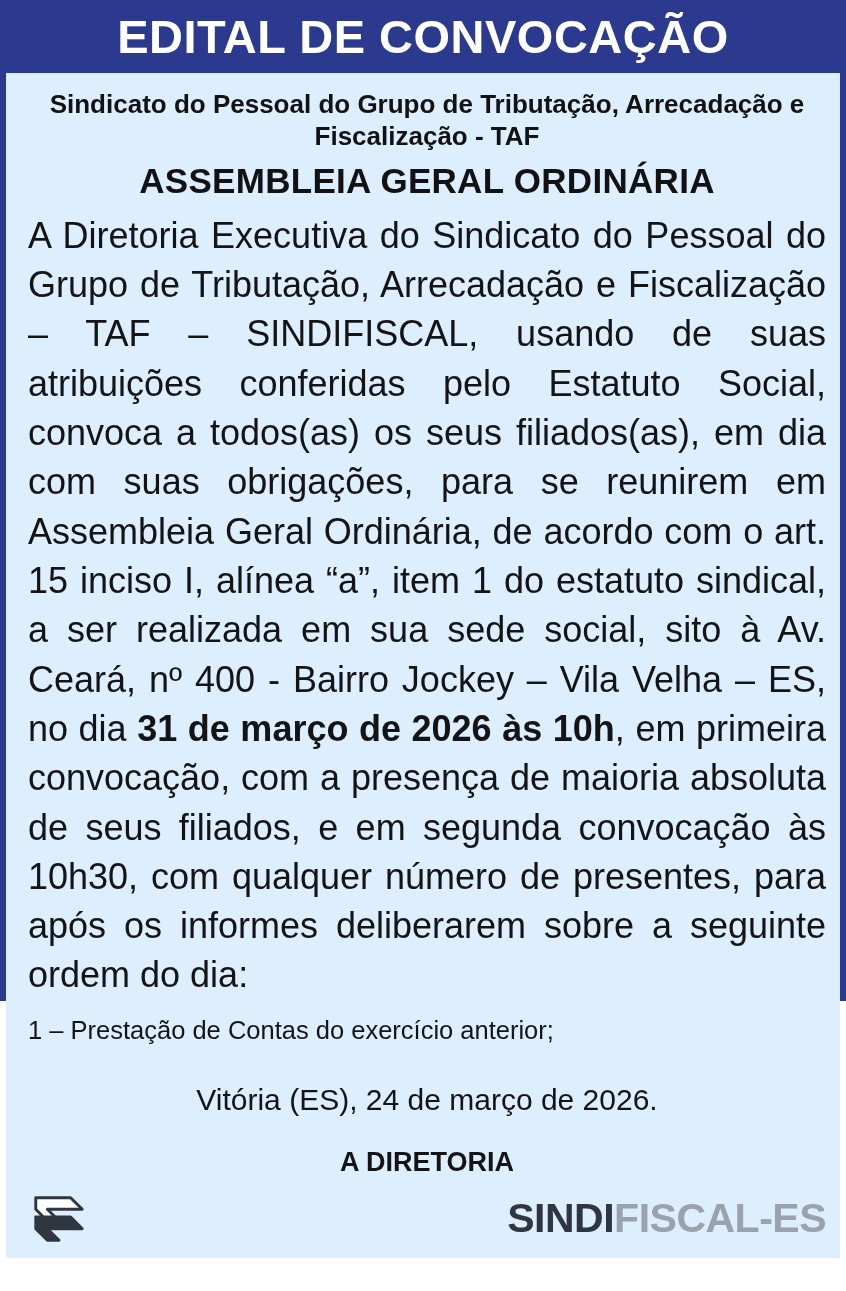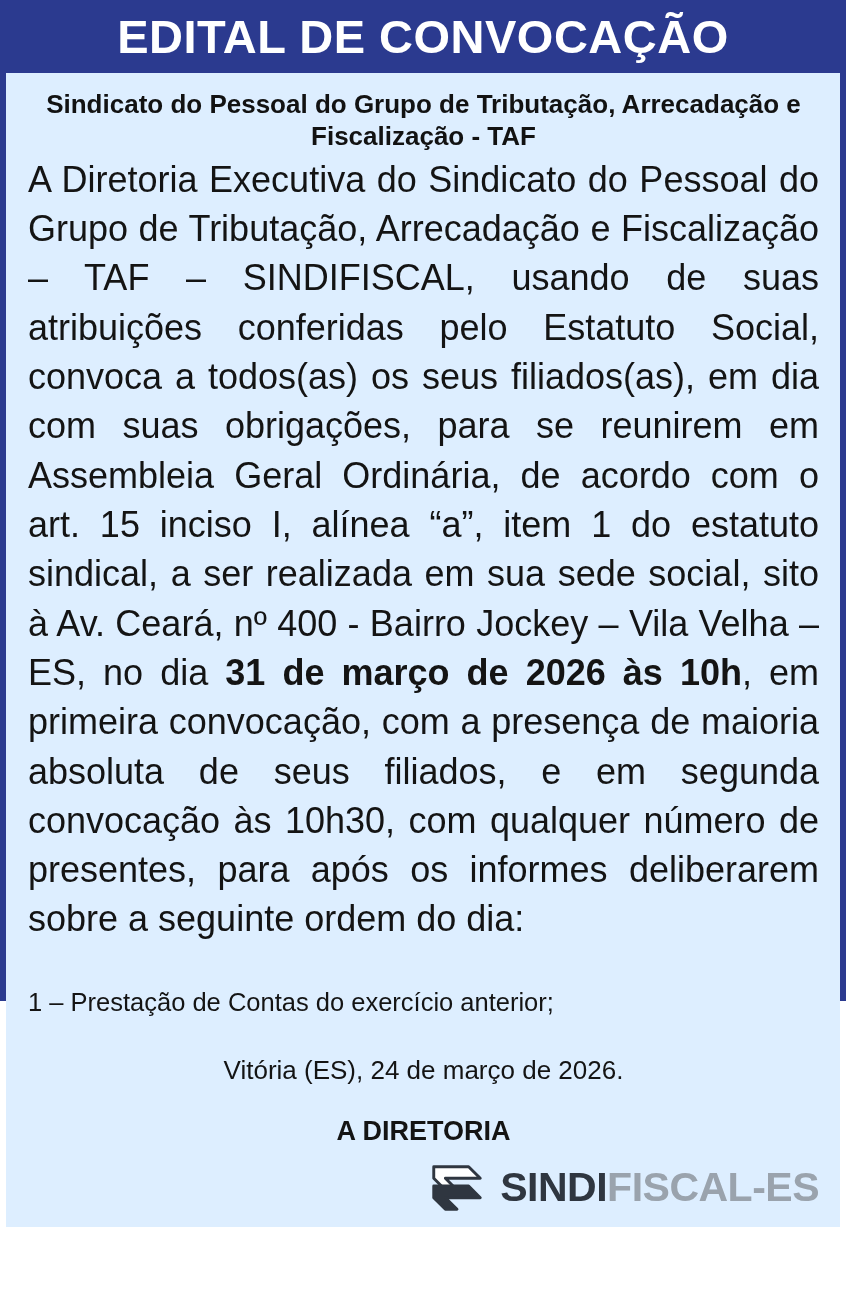--- a/index.html
+++ b/index.html
@@ -32,21 +32,21 @@
   .header-title {
     font-size: 47px;
     font-weight: bold;
     letter-spacing: 0.5px;
     line-height: 1.05;
     white-space: nowrap;
   }
   .body-area {
     box-sizing: border-box;
     flex: 1 1 auto;
-    padding: 10px 21px 8px 22px;
+    padding: 10px 14px 8px 22px;
     background: #ddeeff;
     display: flex;
     flex-direction: column;
   }
   .org-name {
     text-align: center;
     font-size: 26px;
     font-weight: bold;
     line-height: 1.22;
     color: #121212;
@@ -66,46 +66,46 @@
     line-height: 1.37;
     text-align: justify;
     text-justify: inter-word;
     color: #141414;
     margin: 0;
   }
   .main-text b {
     font-weight: bold;
   }
   .agenda {
-    margin-top: 40px;
+    margin-top: 12px;
     font-size: 25.5px;
     line-height: 1.44;
     color: #141414;
   }
   .agenda div {
     white-space: nowrap;
   }
   .place-date {
     margin-top: 34px;
     text-align: center;
-    font-size: 26px;
+    font-size: 30px;
     color: #141414;
   }
   .signature {
     margin-top: 30px;
     text-align: center;
     font-size: 27px;
     font-weight: bold;
     color: #141414;
   }
   .logo-row {
     margin-top: 10px;
     display: flex;
     align-items: center;
-    justify-content: flex-end;
+    justify-content: space-between;
     gap: 12px;
   }
   .logo-mark {
     width: 62px;
     height: 62px;
     flex: 0 0 auto;
   }
   .logo-text {
     font-size: 41px;
     font-weight: bold;
@@ -126,20 +126,21 @@
 <div class="notice">
 
   <div class="header-bar">
     <div class="header-title">EDITAL DE CONVOCAÇÃO</div>
   </div>
 
   <div class="body-area">
 
     <div class="org-name">Sindicato do Pessoal do Grupo de Tributação, Arrecadação e Fiscalização - TAF</div>
 
+    <div class="assembly-title">ASSEMBLEIA GERAL ORDINÁRIA</div>
 
     <p class="main-text"><span>A Diretoria Executiva do Sindicato do Pessoal do Grupo de Tributação, Arrecadação e Fiscalização – TAF – SINDIFISCAL, usando de suas atribuições conferidas pelo Estatuto Social, convoca a todos(as) os seus filiados(as), em dia com suas obrigações, para se reunirem em  Assembleia Geral Ordinária, de acordo com o art. 15 inciso I,  alínea “a”, item 1  do estatuto sindical, a ser realizada em sua sede social, sito à Av. Ceará, nº 400 - Bairro Jockey – Vila Velha – ES, no dia </span><b>31 de março de 2026 às 10h</b><span>, em primeira convocação, com a presença de maioria absoluta de seus filiados, e em segunda convocação às 10h30, com qualquer número de presentes, para após os informes deliberarem sobre a seguinte ordem do dia:</span></p>
 
     <div class="agenda">
       <div>1 – Prestação de Contas do exercício anterior;</div>
     </div>
 
     <div class="place-date">Vitória (ES), 24 de março de 2026.</div>
 
     <div class="signature">A DIRETORIA</div>

